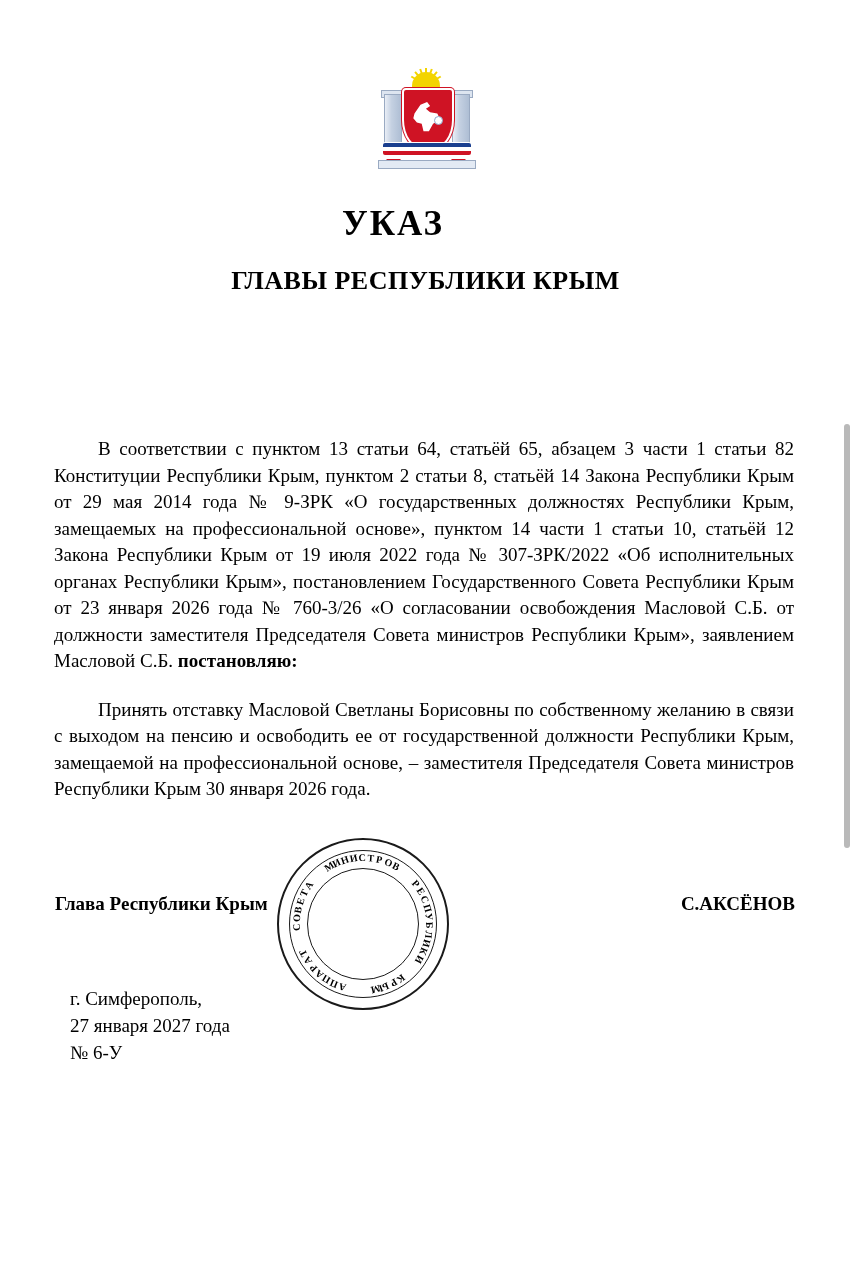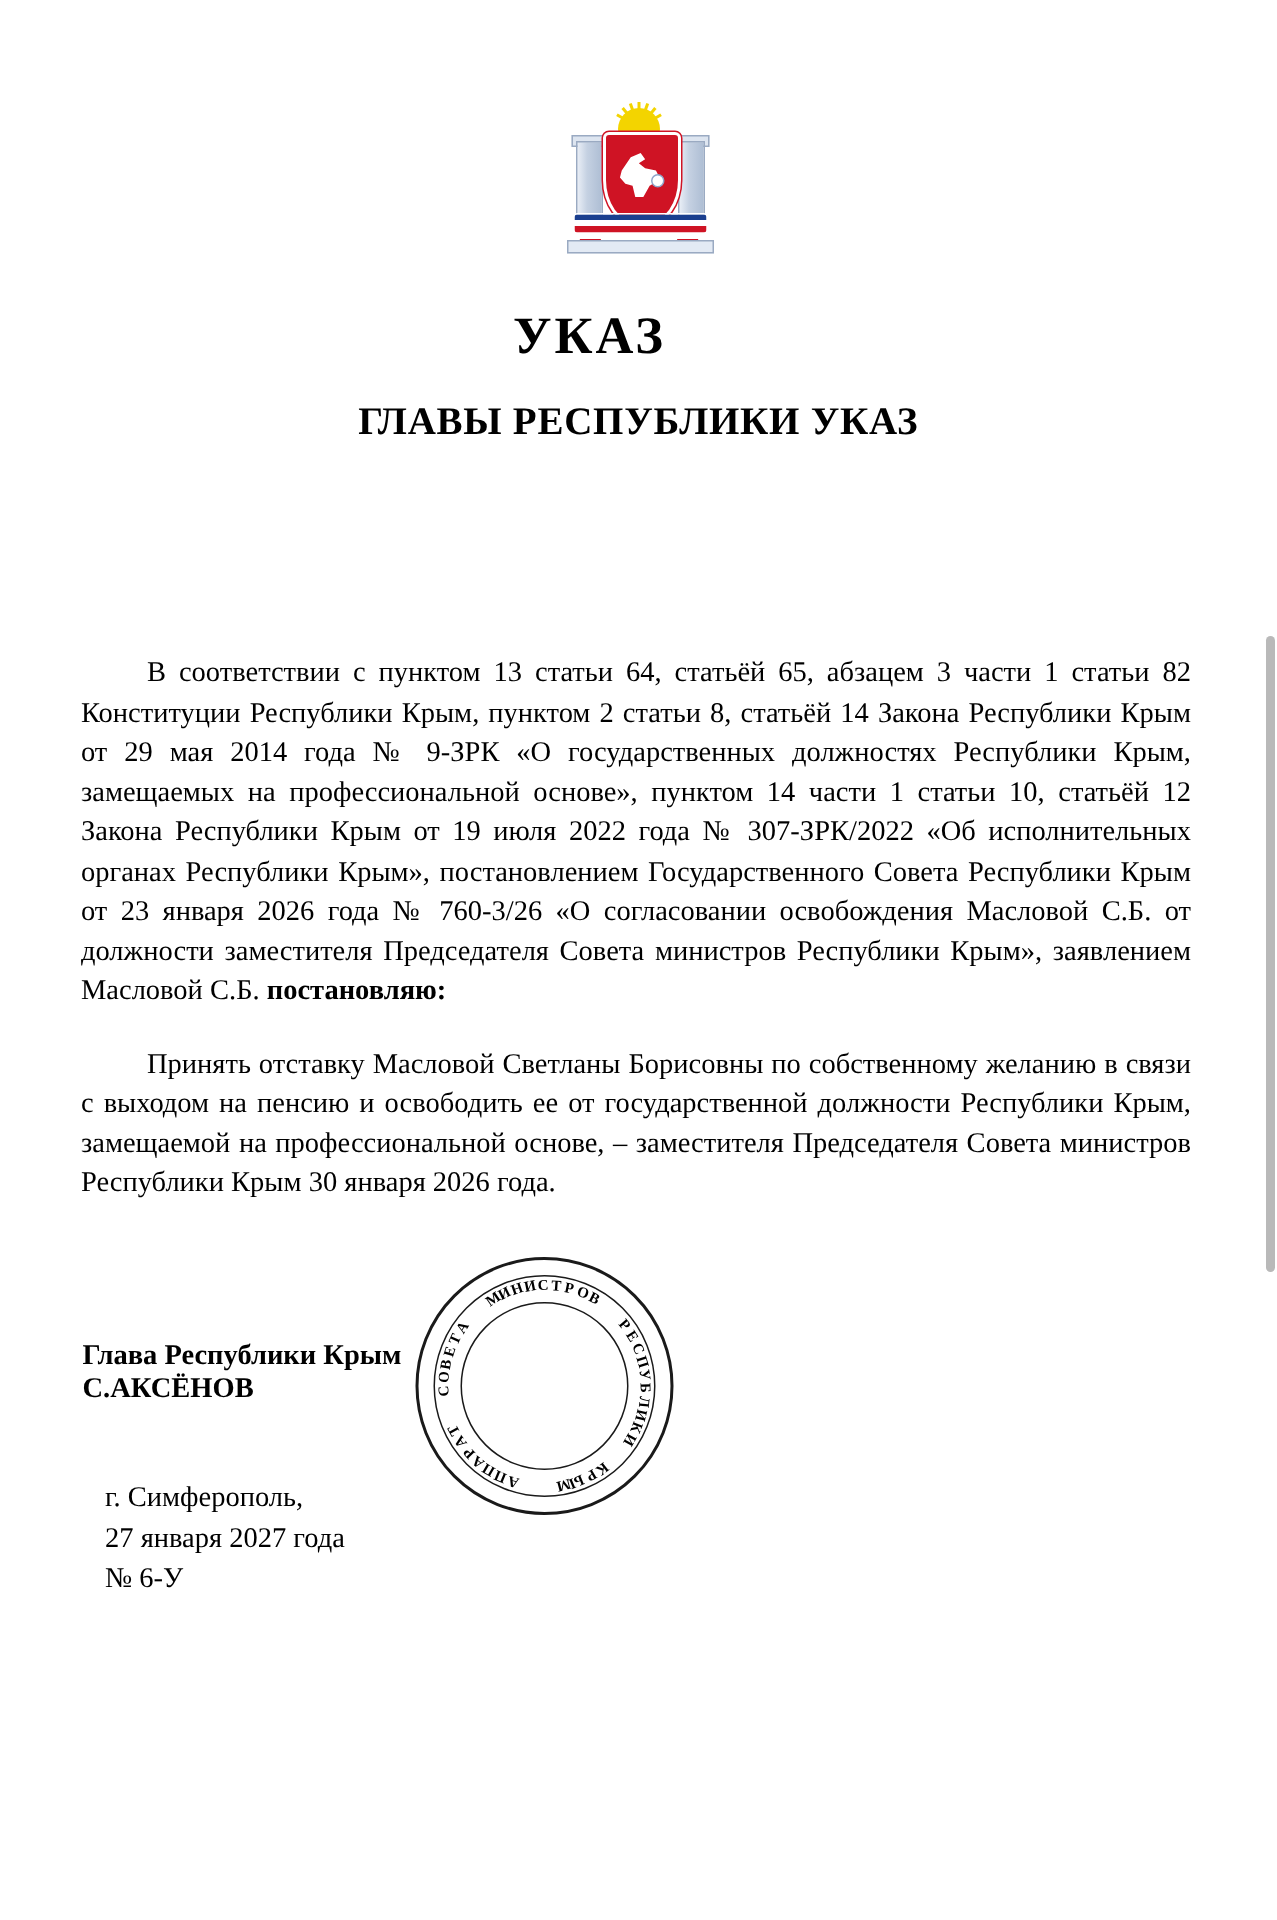--- a/index.html
+++ b/index.html
@@ -195,21 +195,20 @@
   
   .sign-row {
     position: absolute;
     top: 893px;
     left: 55px;
     width: 740px;
     display: flex;
     justify-content: space-between;
     font-size: 19px;
     font-weight: bold;
-    flex-direction: column;
   }
 
   
   .footer {
     position: absolute;
     top: 985px;
     left: 70px;
     font-size: 19px;
     line-height: 27px;
   }
@@ -314,21 +313,21 @@
         <div class="pearl"></div>
       </div>
       <div class="ribbon-tail left"></div>
       <div class="ribbon-tail right"></div>
       <div class="ribbon"></div>
       <div class="base"></div>
     </div>
   </div>
 
   <div class="title-ukaz">УКАЗ</div>
-  <div class="title-sub">ГЛАВЫ  РЕСПУБЛИКИ  УКАЗ</div>
+  <div class="title-sub">ГЛАВЫ  РЕСПУБЛИКИ  КРЫМ</div>
 
 
   <div class="body-text">
     <p class="para"><span>В соответствии с пунктом 13 статьи 64, статьёй 65, абзацем 3 части 1 статьи 82 Конституции Республики Крым, пунктом 2 статьи 8, статьёй 14 Закона Республики Крым от 29 мая 2014 года № 9-ЗРК «О государственных должностях Республики Крым, замещаемых на профессиональной основе», пунктом 14 части 1 статьи 10, статьёй 12 Закона Республики Крым от 19 июля 2022 года № 307-ЗРК/2022 «Об исполнительных органах Республики Крым», постановлением Государственного Совета Республики Крым от 23 января 2026 года № 760-3/26 «О согласовании освобождения Масловой С.Б. от должности заместителя Председателя Совета министров Республики Крым», заявлением Масловой С.Б. </span><b>постановляю:</b></p>
     <p class="para">Принять отставку Масловой Светланы Борисовны по собственному желанию в связи с выходом на пенсию и освободить ее от государственной должности Республики Крым, замещаемой на профессиональной основе, – заместителя Председателя Совета министров Республики Крым 30 января 2026 года.</p>
   </div>
 
   <div class="sign-row">
     <span>Глава Республики Крым</span>
     <span>С.АКСЁНОВ</span>

